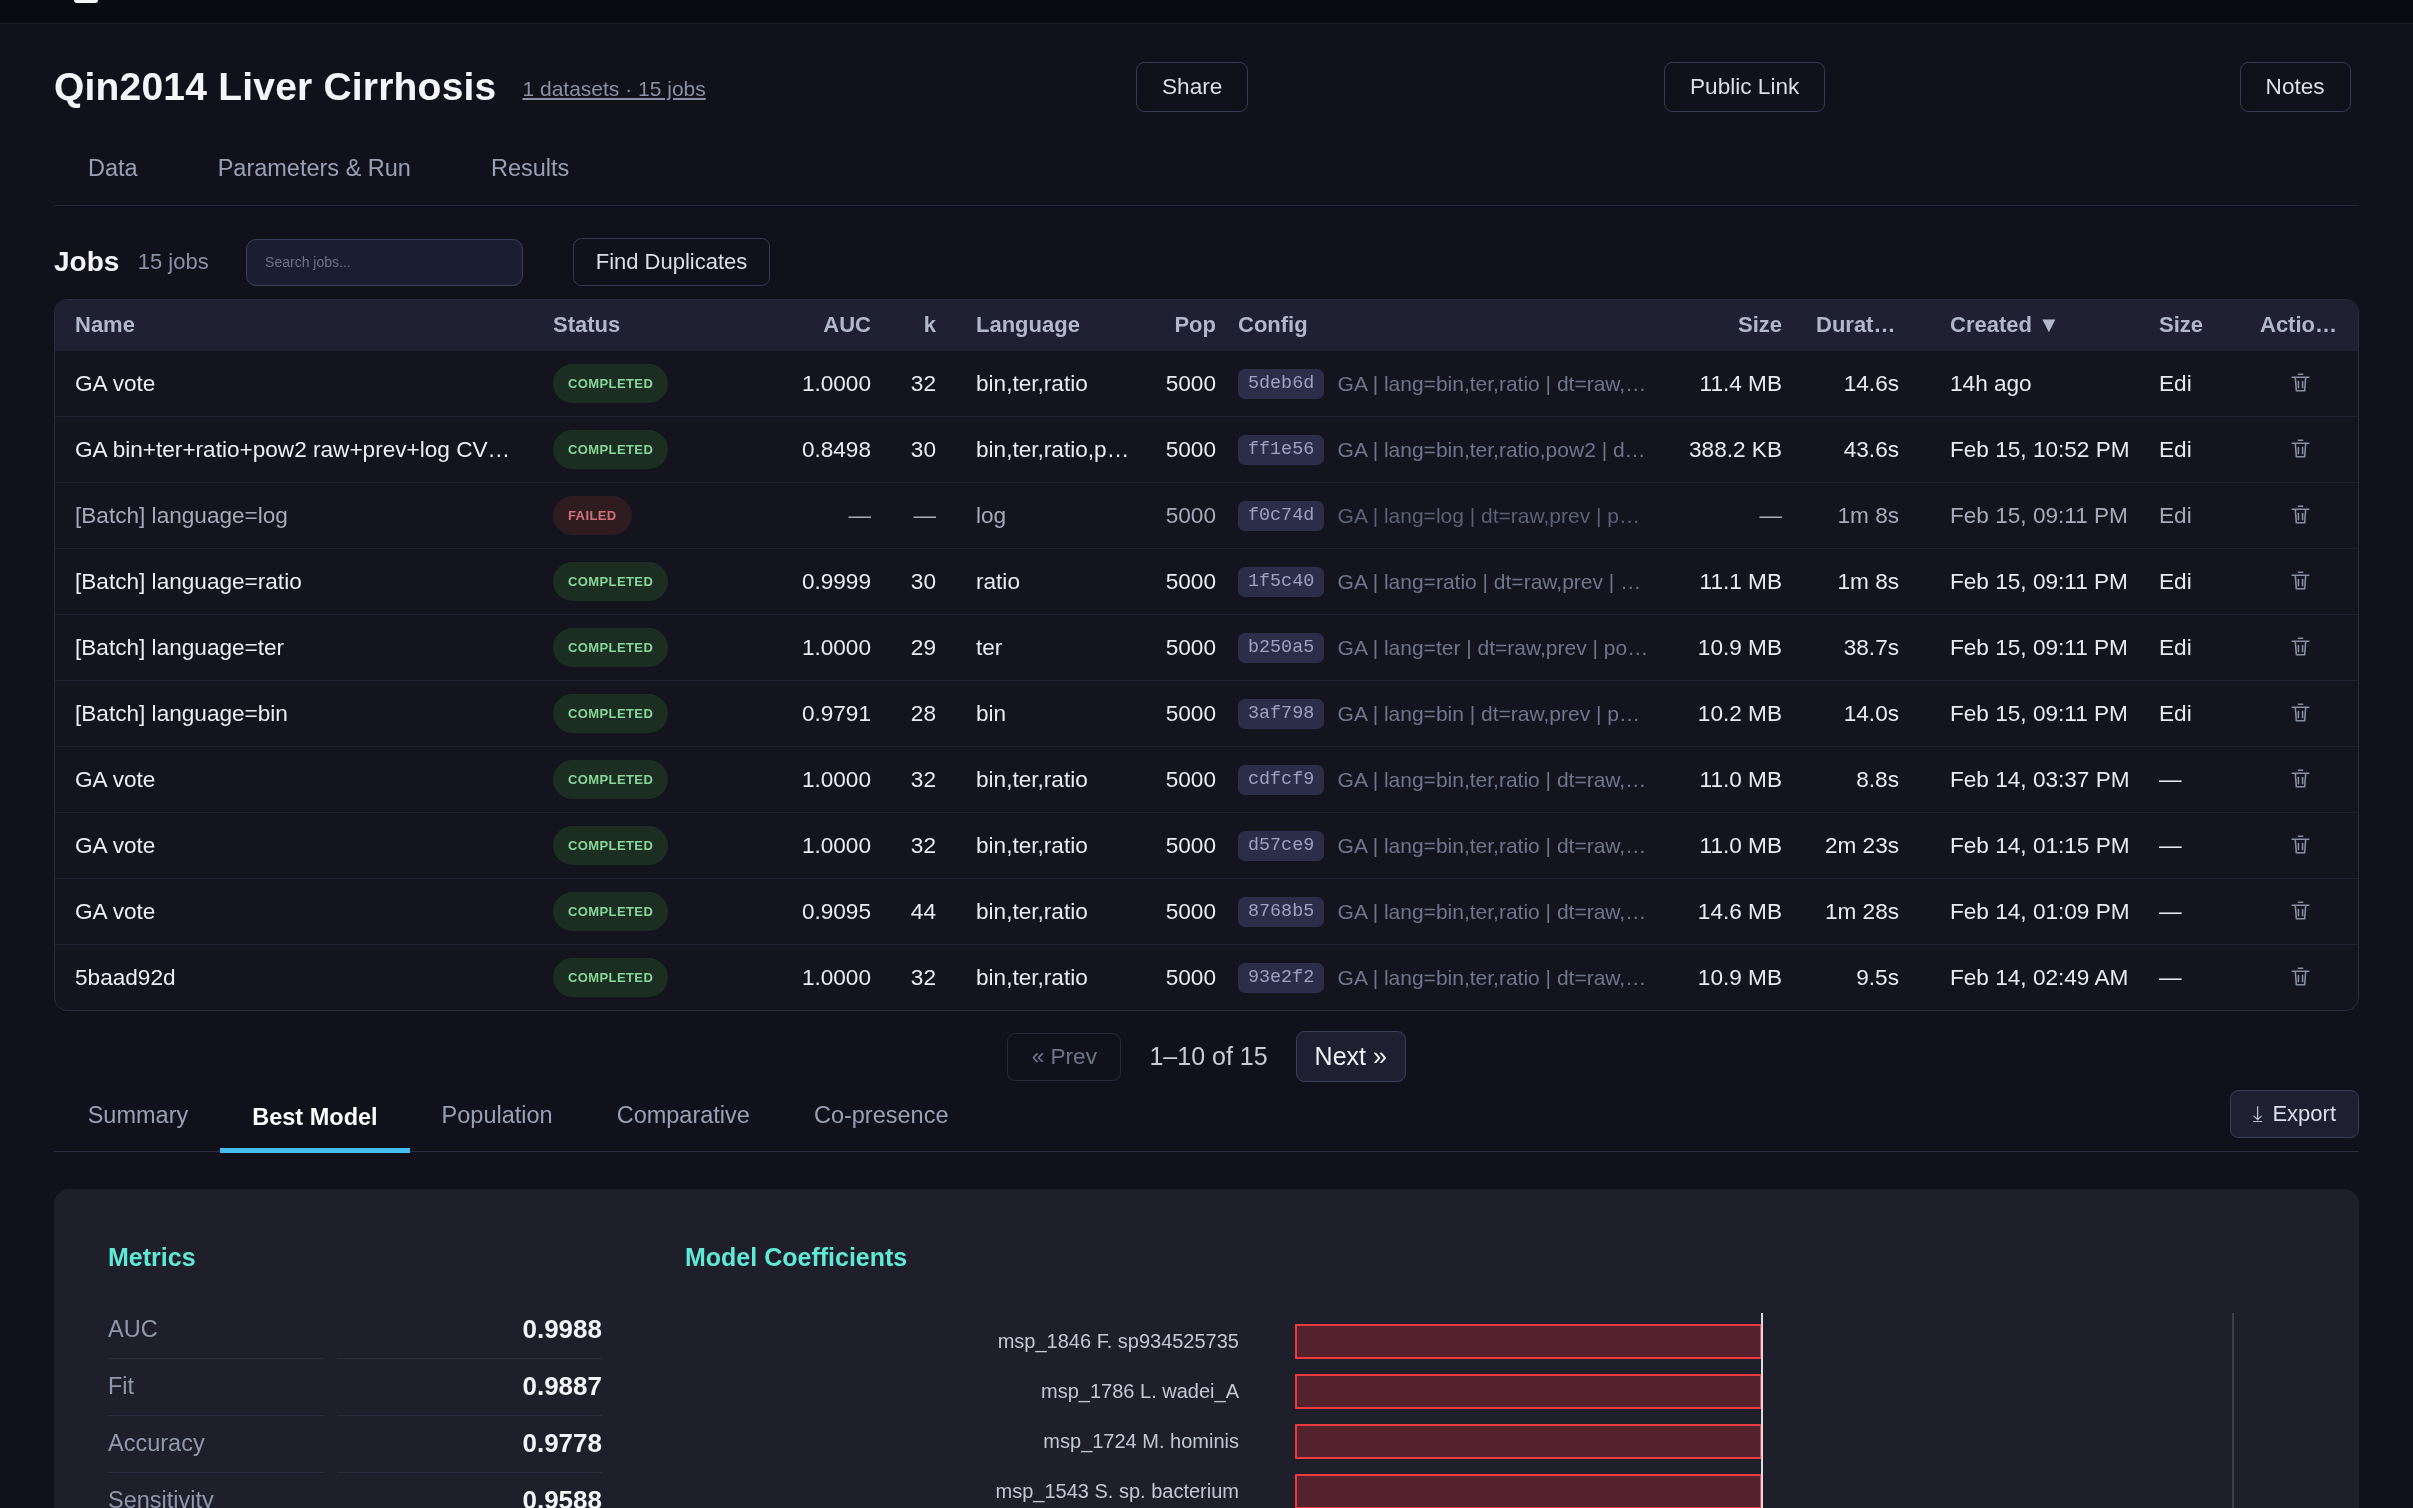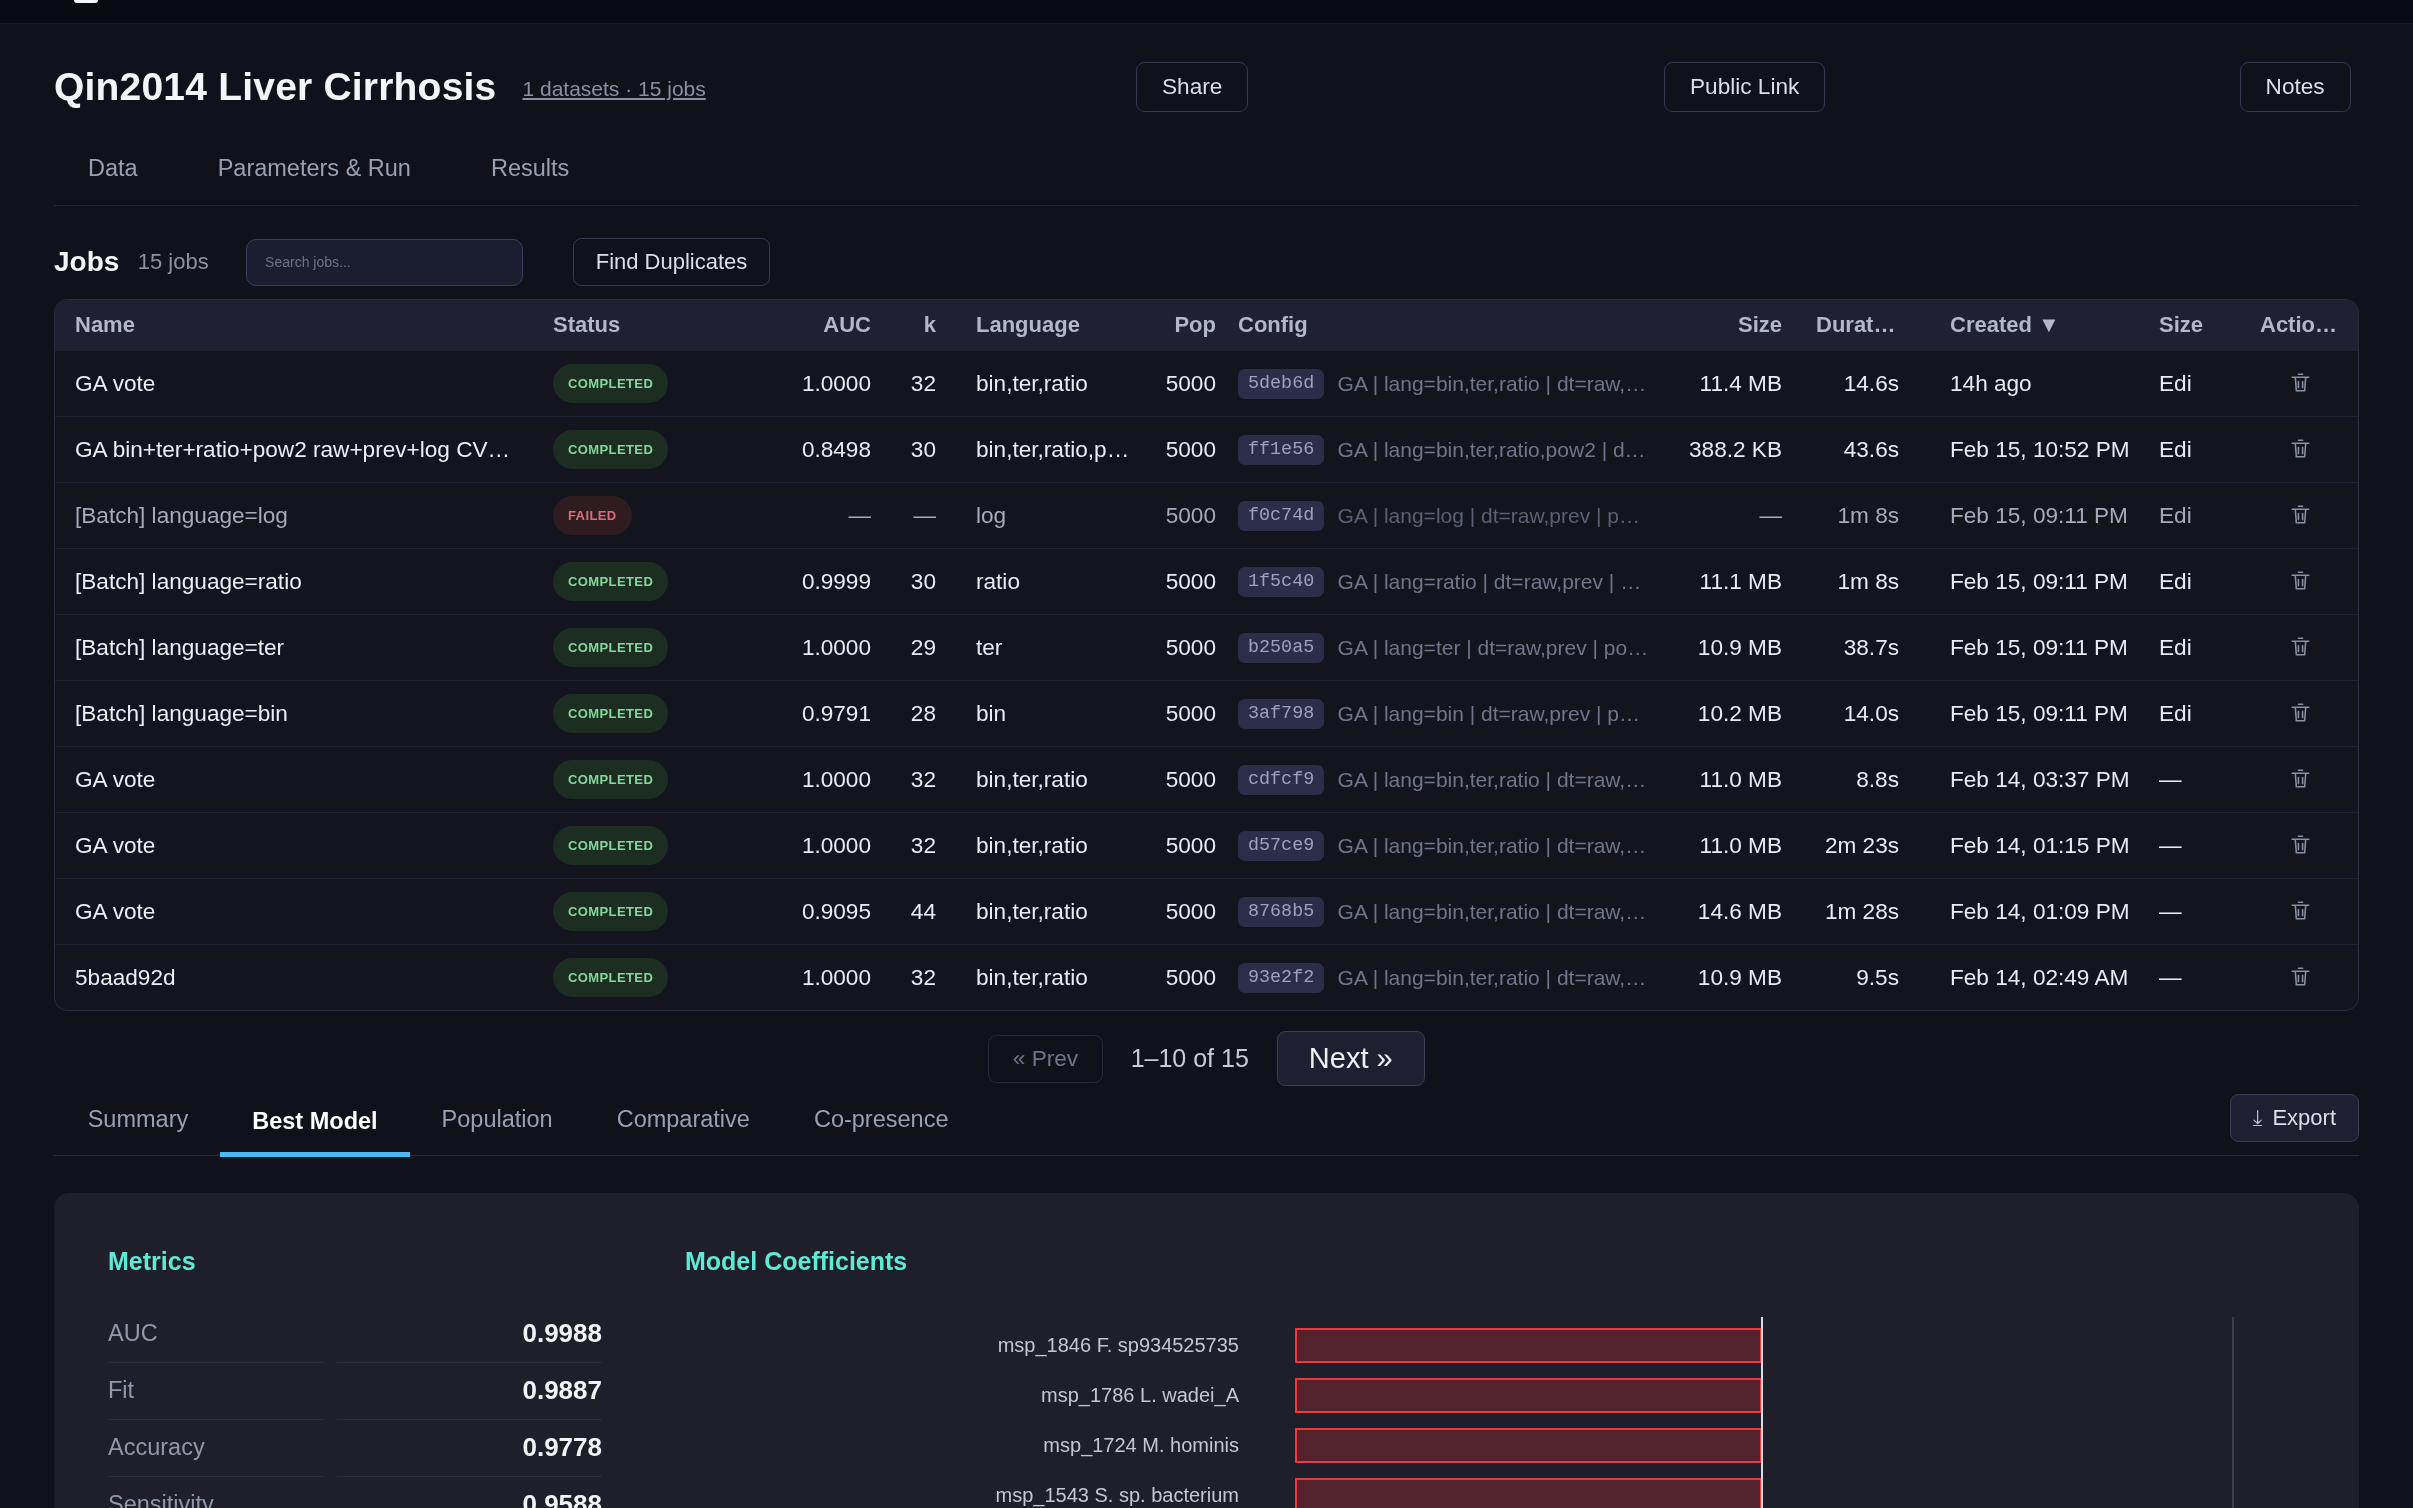--- a/index.html
+++ b/index.html
@@ -76,21 +76,21 @@
   .cfg { white-space:nowrap; overflow:hidden; text-overflow:ellipsis; color:#70758b; font-size:21px; }
   .c-actions { display:flex; justify-content:center; }
   .trash-btn { background:none; border:none; color:#8a90a4; cursor:pointer; padding:3.4px; }
   .trow.failed .cell, .trow.failed .c-name { color:#a6aaba; }
   .trow.failed .cfg { color:#5b6074; }
 
   
   .pagination { margin-top:20px; display:flex; align-items:center; justify-content:center; gap:28px; }
   .pg-prev { background:transparent; border:1.7px solid #282a3c; border-radius:8.4px; padding:10px 23.5px; color:#6f7488; font-size:22.6px; font-family:inherit; }
   .pg-range { font-size:25px; color:#c9ccd8; }
-  .pg-next { background:#1e2031; border:1.7px solid #3c3f58; border-radius:8.4px; padding:10px 31px; color:#eef0f6; font-size:29px; cursor:pointer; font-family:inherit; }
+  .pg-next { background:#1e2031; border:1.7px solid #3c3f58; border-radius:8.4px; padding:10px 18px; color:#eef0f6; font-size:25px; cursor:pointer; font-family:inherit; }
 
   
   .rtabs { margin-top:20px; display:flex; align-items:flex-end; border-bottom:1.7px solid #2b2d41; position:relative; padding-left:1.7px; }
   .rtab { padding:0 32px 22px; font-size:23.5px; color:#9aa0b3; cursor:pointer; }
   .rtab.active { color:#ffffff; font-weight:700; border-bottom:5px solid #43bdf2; padding-bottom:17px; margin-bottom:-1.7px; }
   .btn-export { position:absolute; right:0; bottom:13.4px; background:#1e2031; border:1.7px solid #3a3d56; padding:10px 22px; font-size:22px; }
   .export-icon { font-size:22px; color:#b9bdca; }
 
   
   .card { margin-top:37px; background:#1e1f2b; border-radius:15px; height:553px; padding:42px 54px; display:flex; align-items:flex-start; }

